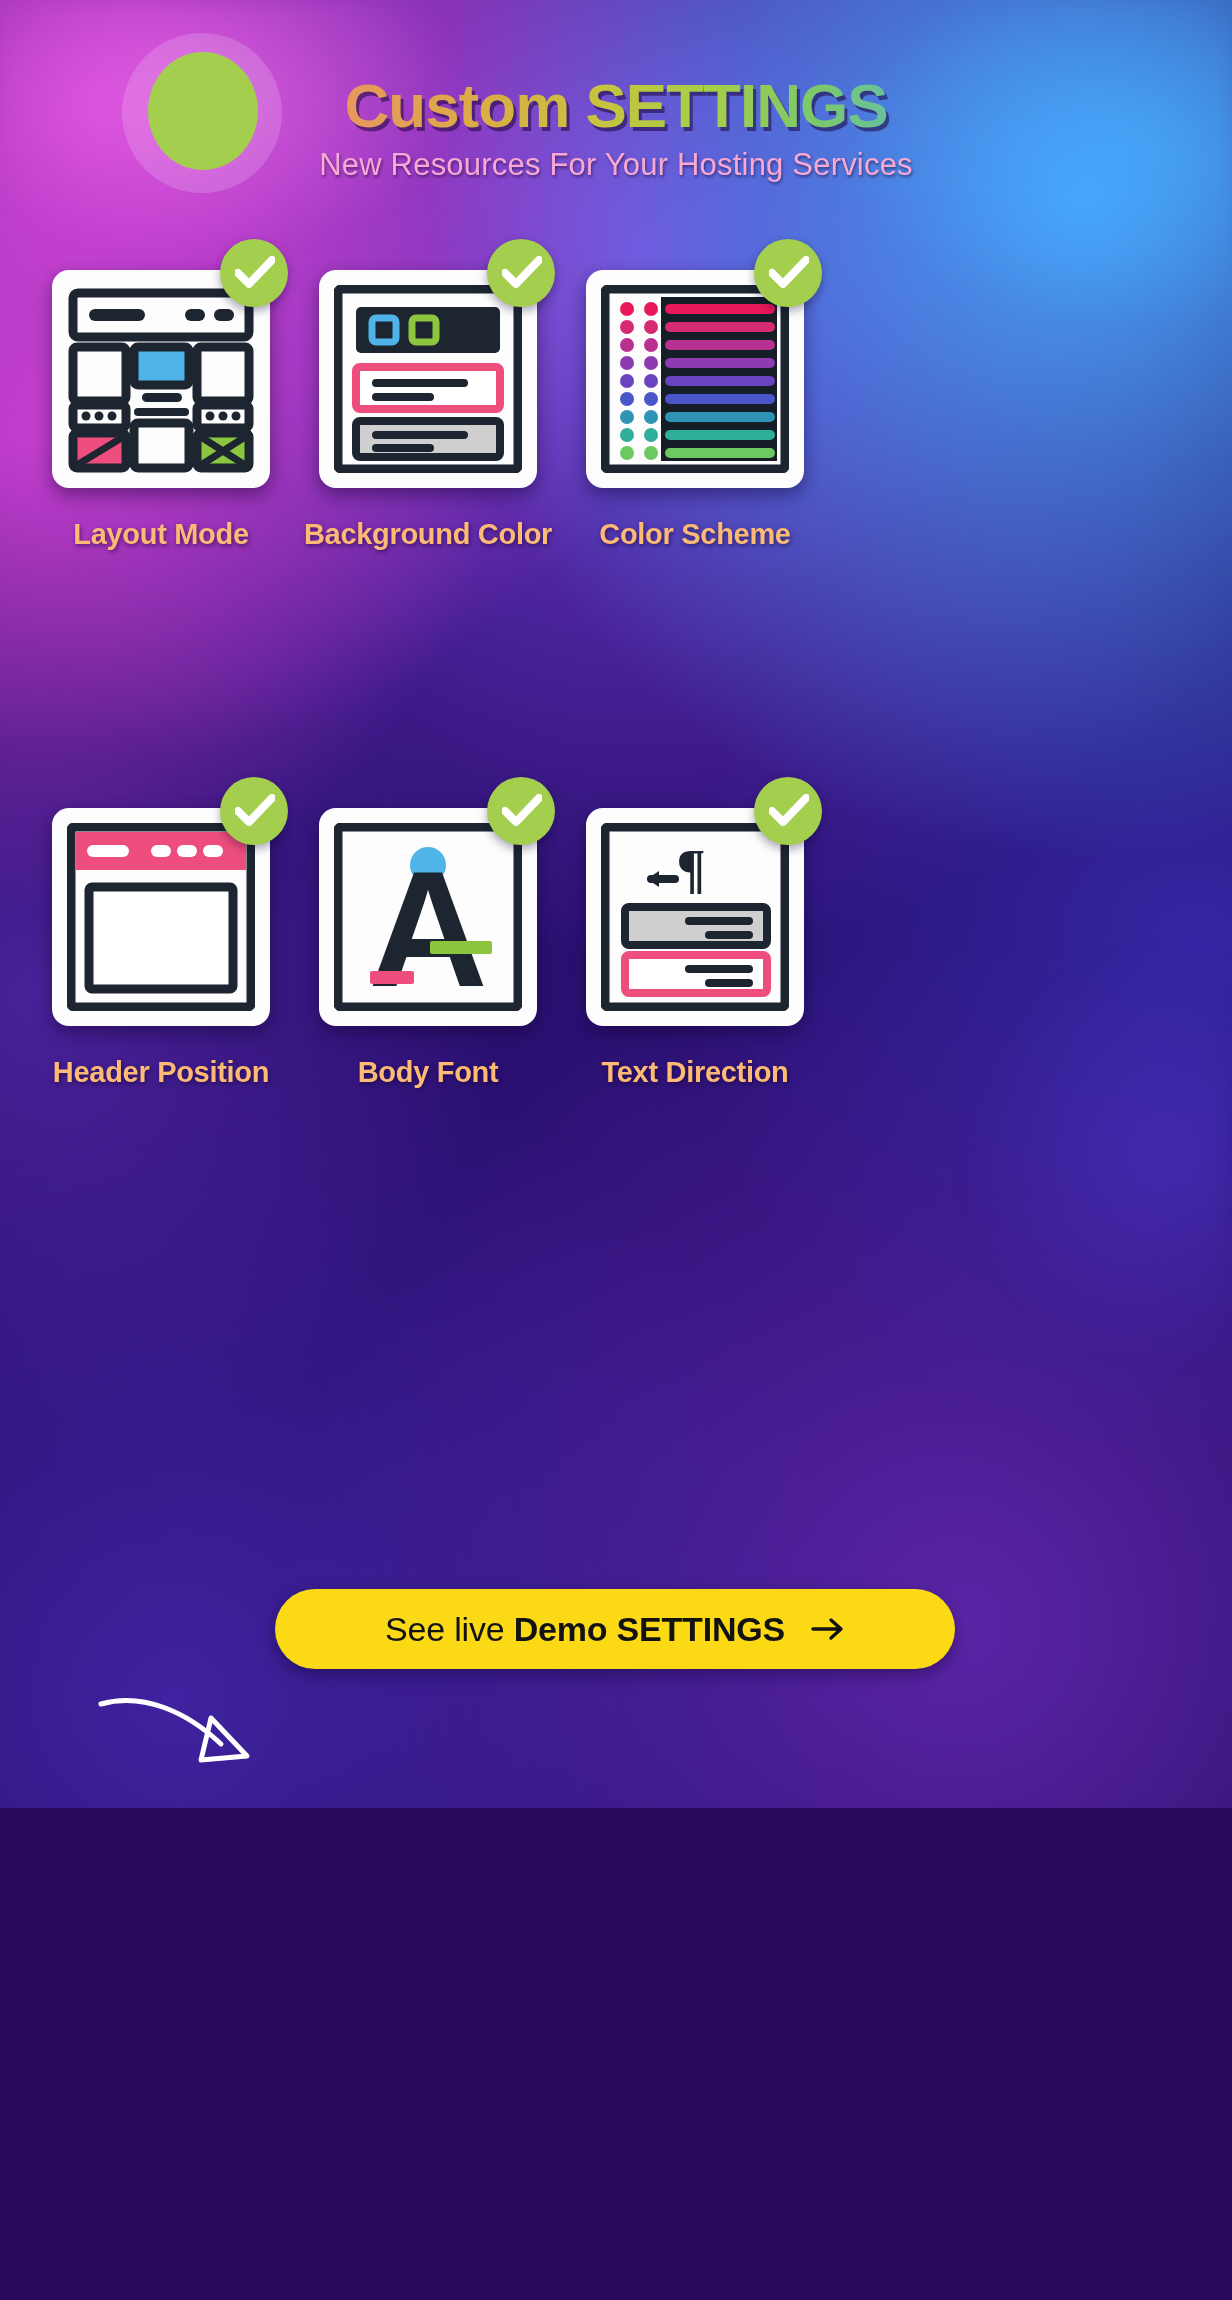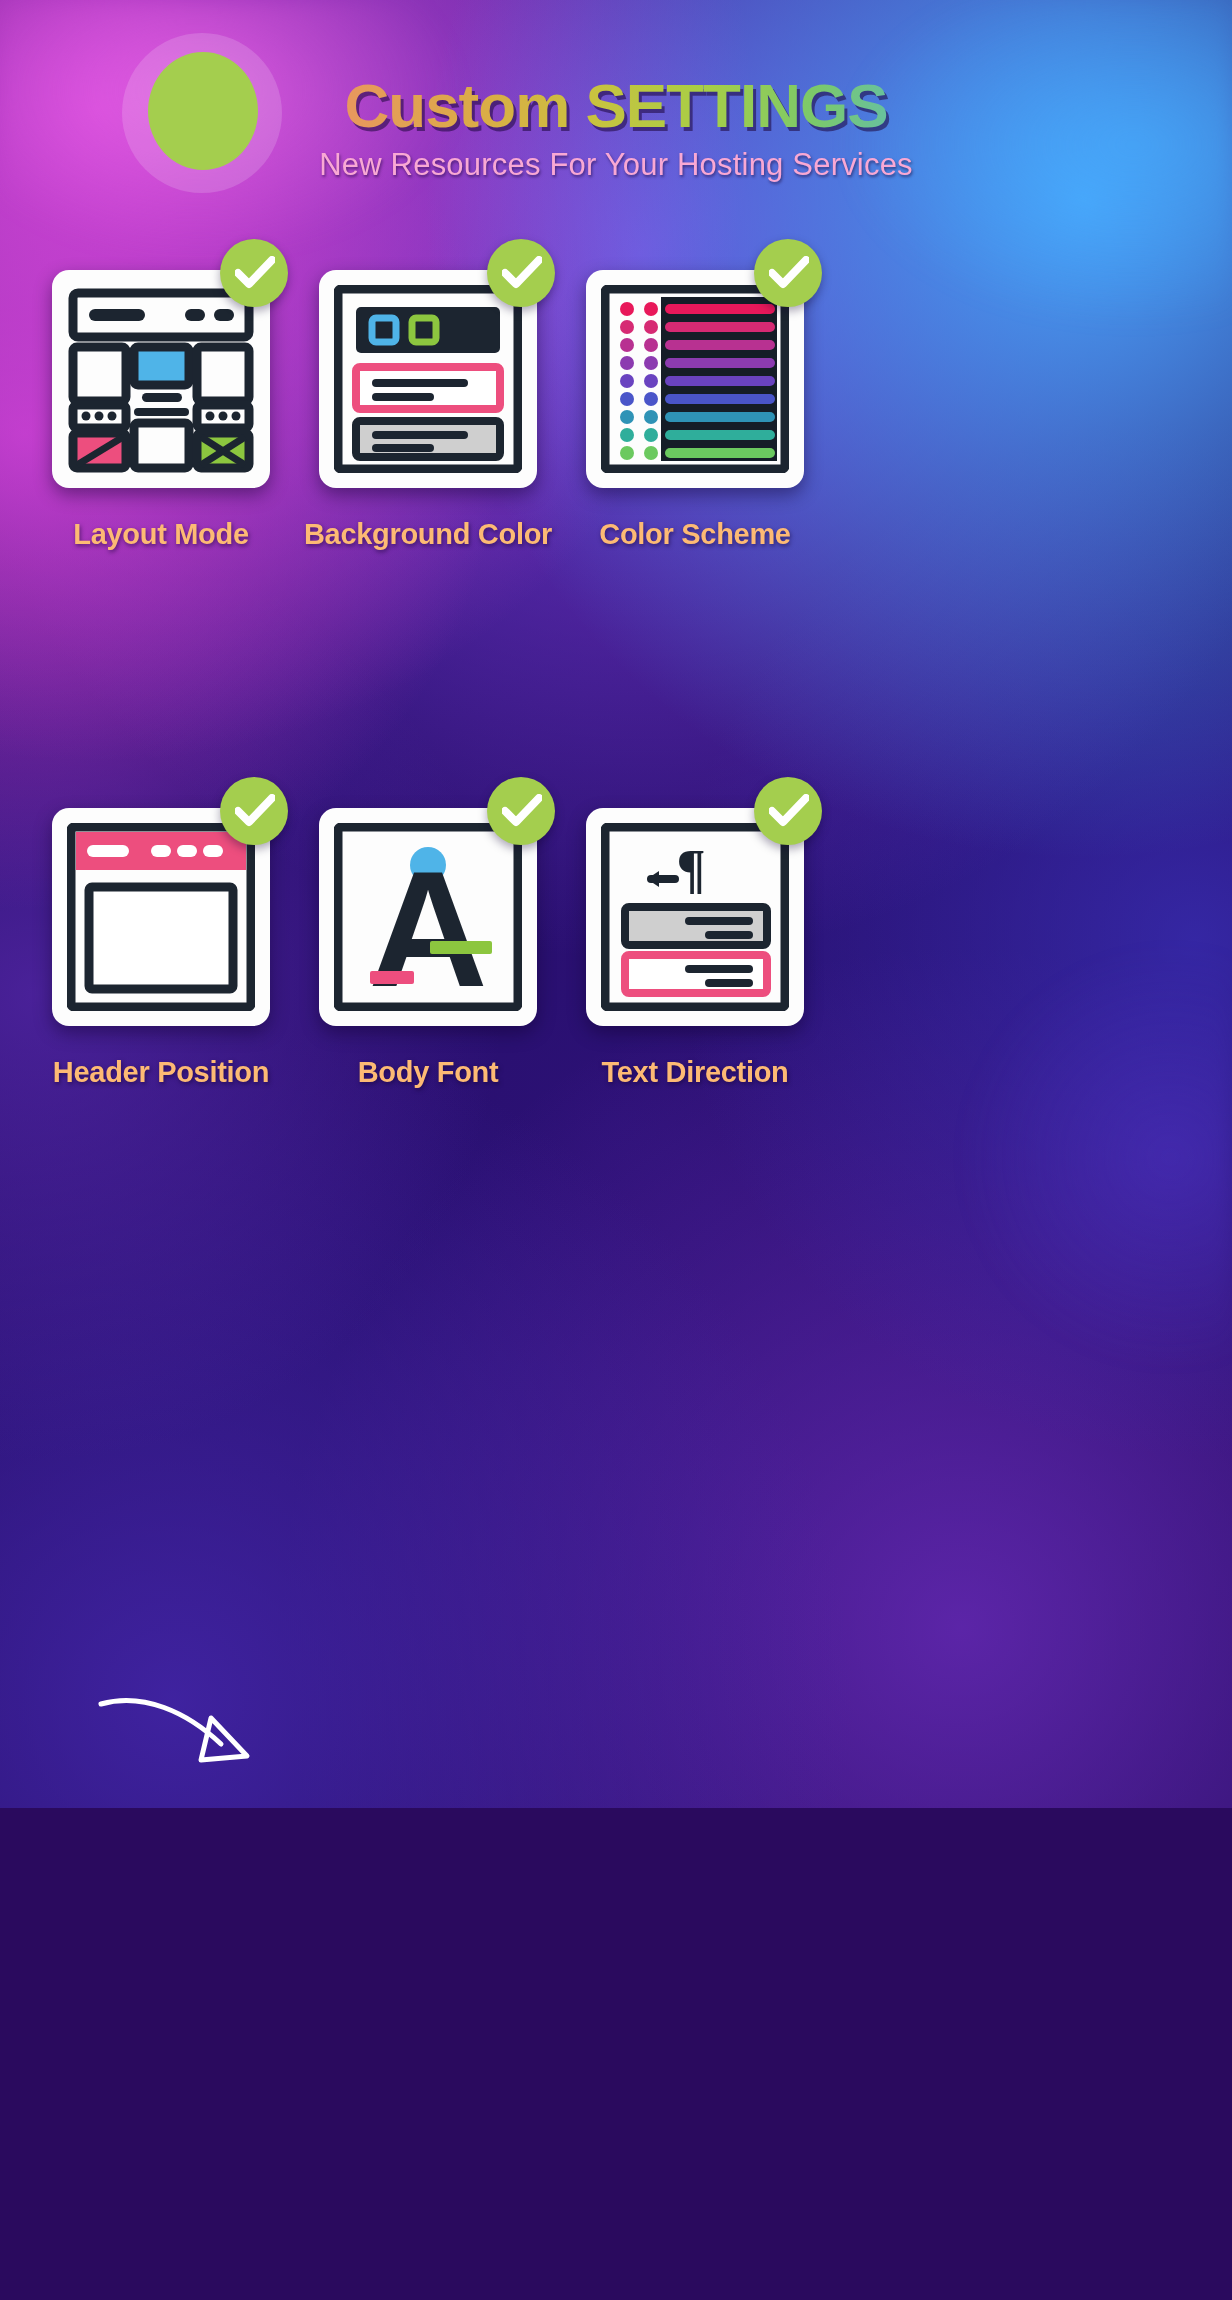--- a/index.html
+++ b/index.html
@@ -317,20 +317,28 @@
               <rect x="84" y="142" width="68" height="8" rx="4" fill="#1c2530"></rect>
               <rect x="104" y="156" width="48" height="8" rx="4" fill="#1c2530"></rect>
             </svg>
           </div>
         </div>
         <div class="cap">Text Direction</div>
       </div>
     </div>
   </div>
 
+  <div class="cta">
+    <div class="cta-text"><span>See live </span><b>Demo SETTINGS</b></div>
+    <span class="cta-arrow">
+      <svg width="34" height="24" viewBox="0 0 34 24">
+        <path d="M2 12 H29 M20 3 L30 12 L20 21" stroke="#121212" stroke-width="3.4" fill="none" stroke-linecap="round" stroke-linejoin="round"></path>
+      </svg>
+    </span>
+  </div>
 
   <span class="arrow-doodle">
     <svg width="180" height="90" viewBox="0 0 180 90">
       <path d="M6 14 C48 2, 92 22, 126 54" stroke="#ffffff" stroke-width="5" fill="none" stroke-linecap="round"></path>
       <path d="M116 28 L152 66 L106 70 Z" stroke="#ffffff" stroke-width="5" fill="none" stroke-linejoin="round"></path>
     </svg>
   </span>
 
 
   <div class="orb orb-red"></div>

